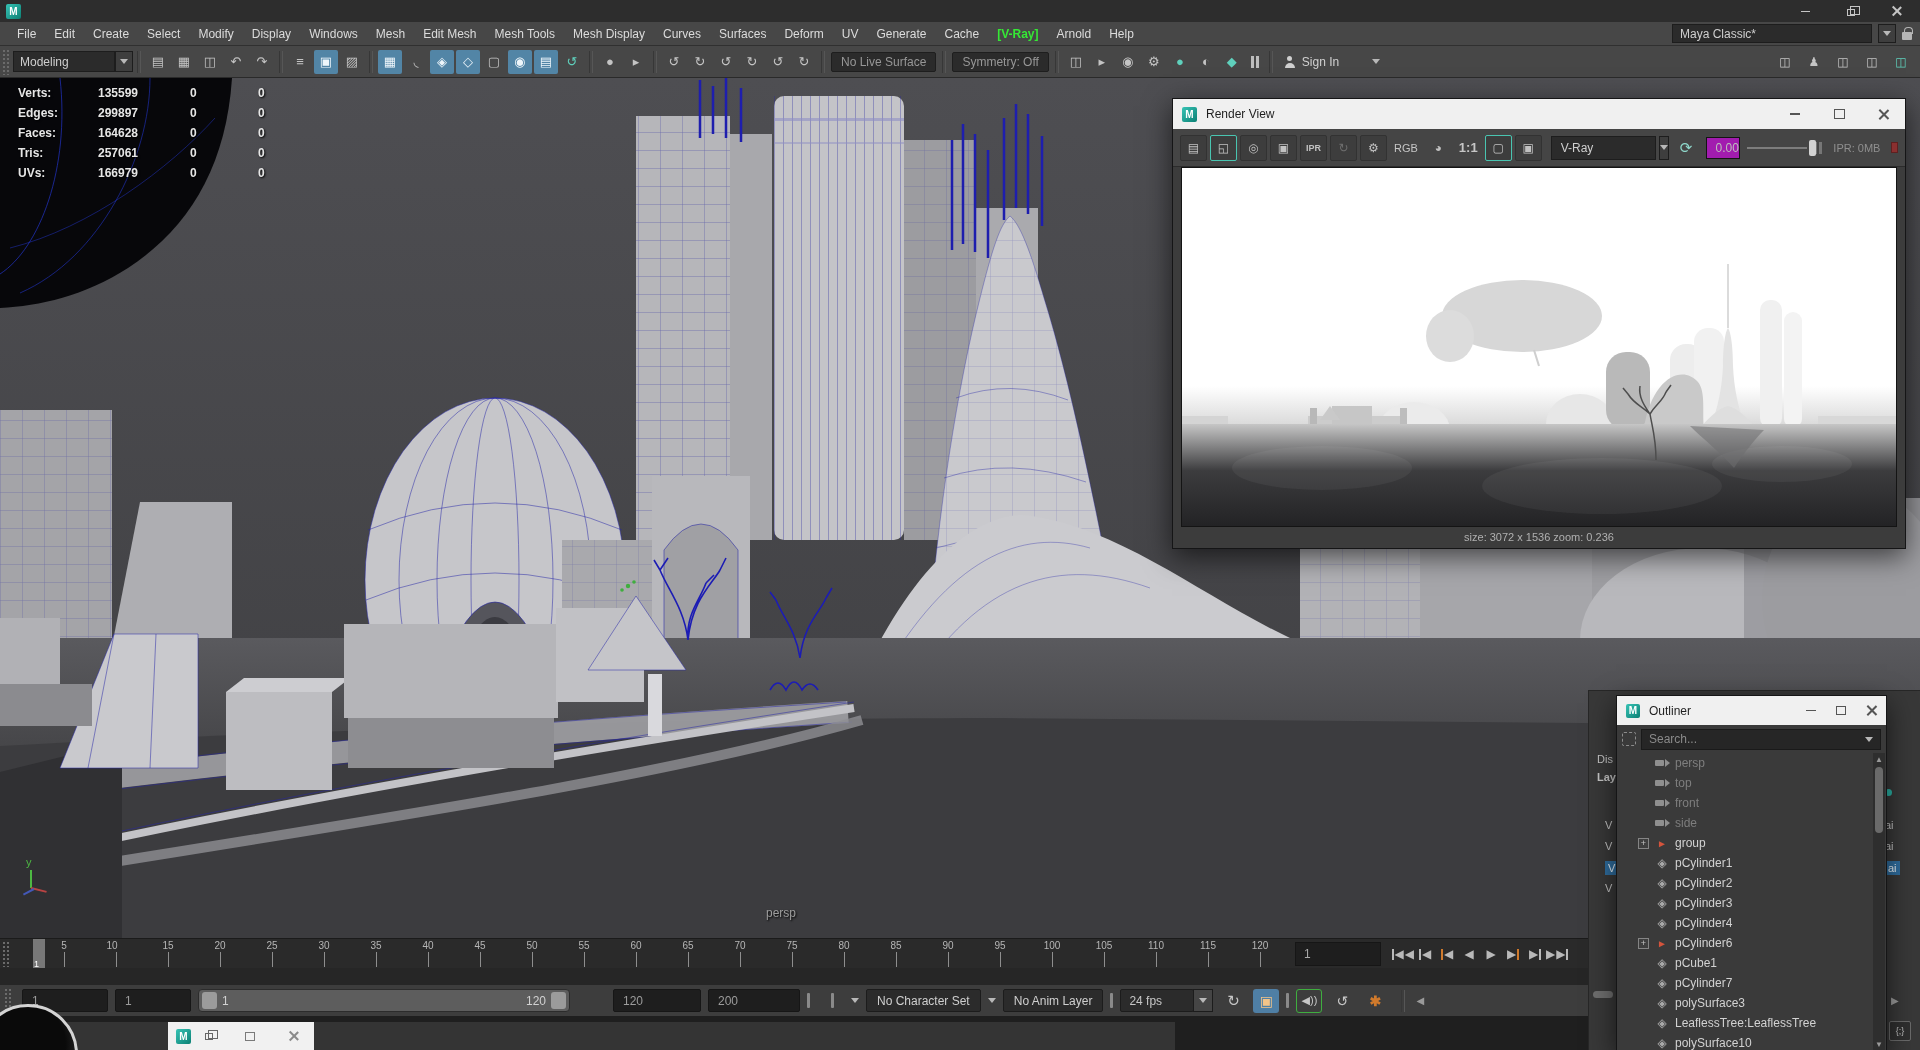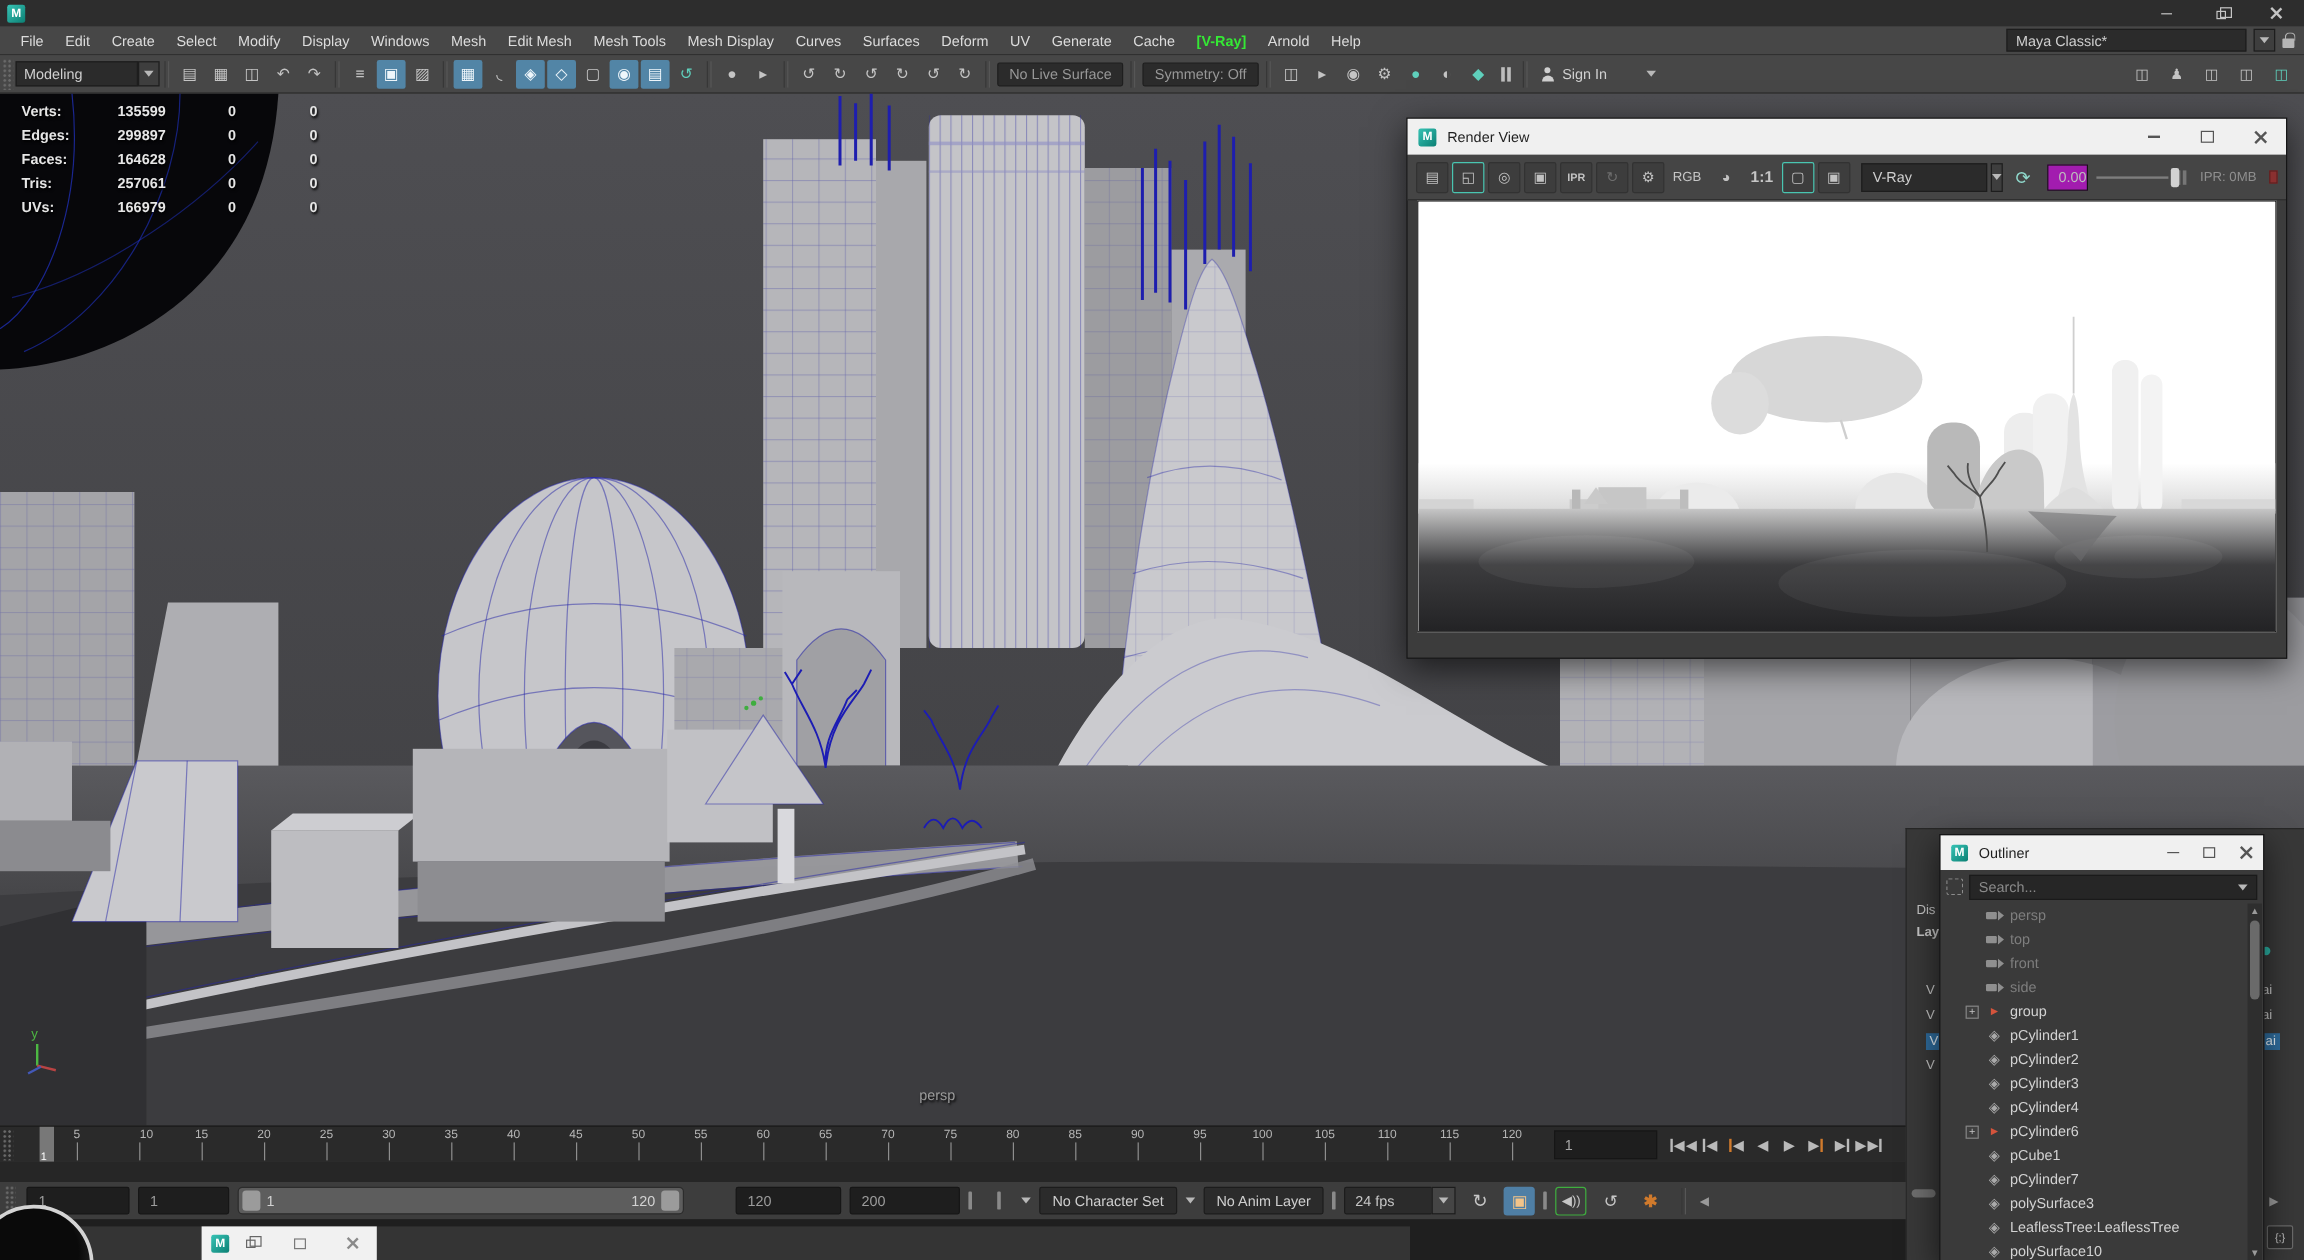--- a/index.html
+++ b/index.html
@@ -481,21 +481,21 @@
     <span class="lp-scroll"></span>
     <span class="lp-arrow">▶</span>
     <span class="lp-script">{;}</span>
   </div>
 
   <div class="timeline abs">
     <span class="grip tl-grip"></span>
     <div id="ticks">
         <div class="ticklabel" style="left: 64px;">5</div>
         <div class="tick" style="left: 64px;"></div>
-        <div class="ticklabel" style="left: 122px;">10</div>
+        <div class="ticklabel" style="left: 112px;">10</div>
         <div class="tick" style="left: 116px;"></div>
         <div class="ticklabel" style="left: 168px;">15</div>
         <div class="tick" style="left: 168px;"></div>
         <div class="ticklabel" style="left: 220px;">20</div>
         <div class="tick" style="left: 220px;"></div>
         <div class="ticklabel" style="left: 272px;">25</div>
         <div class="tick" style="left: 272px;"></div>
         <div class="ticklabel" style="left: 324px;">30</div>
         <div class="tick" style="left: 324px;"></div>
         <div class="ticklabel" style="left: 376px;">35</div>
@@ -735,20 +735,23 @@
         <ellipse cx="420" cy="318" rx="120" ry="28" fill="#ffffff" opacity="0.05"></ellipse>
         <ellipse cx="600" cy="296" rx="70" ry="18" fill="#ffffff" opacity="0.05"></ellipse>
 
         <path d="M508 258 C520 270 540 286 552 300 C560 288 572 272 582 262 Z" fill="#6e6e70" opacity="0.55"></path>
         <g stroke="#4e4e4e" stroke-width="1.5" fill="none">
           <path d="M474 292 C474 270 470 258 468 246"></path>
           <path d="M468 246 C460 238 452 236 446 226M468 246 C474 236 480 234 484 224M468 246 C464 240 456 230 458 218M446 226 l-5 -6M484 224 l5 -7"></path>
         </g>
       </svg>
     </div>
+    <div class="rv-label">
+        <span>size: 3072 x 1536 zoom: 0.236</span>
+      </div>
   </div>
 
   <div class="fwin outlinerwin abs">
     <div class="fw-title">
       <span class="maya-logo" style="width:14px;height:14px;">M</span>
       <span>Outliner</span>
       <div class="fw-controls">
         <div class="fwc">
             <span class="fw-min"></span>
           </div>

